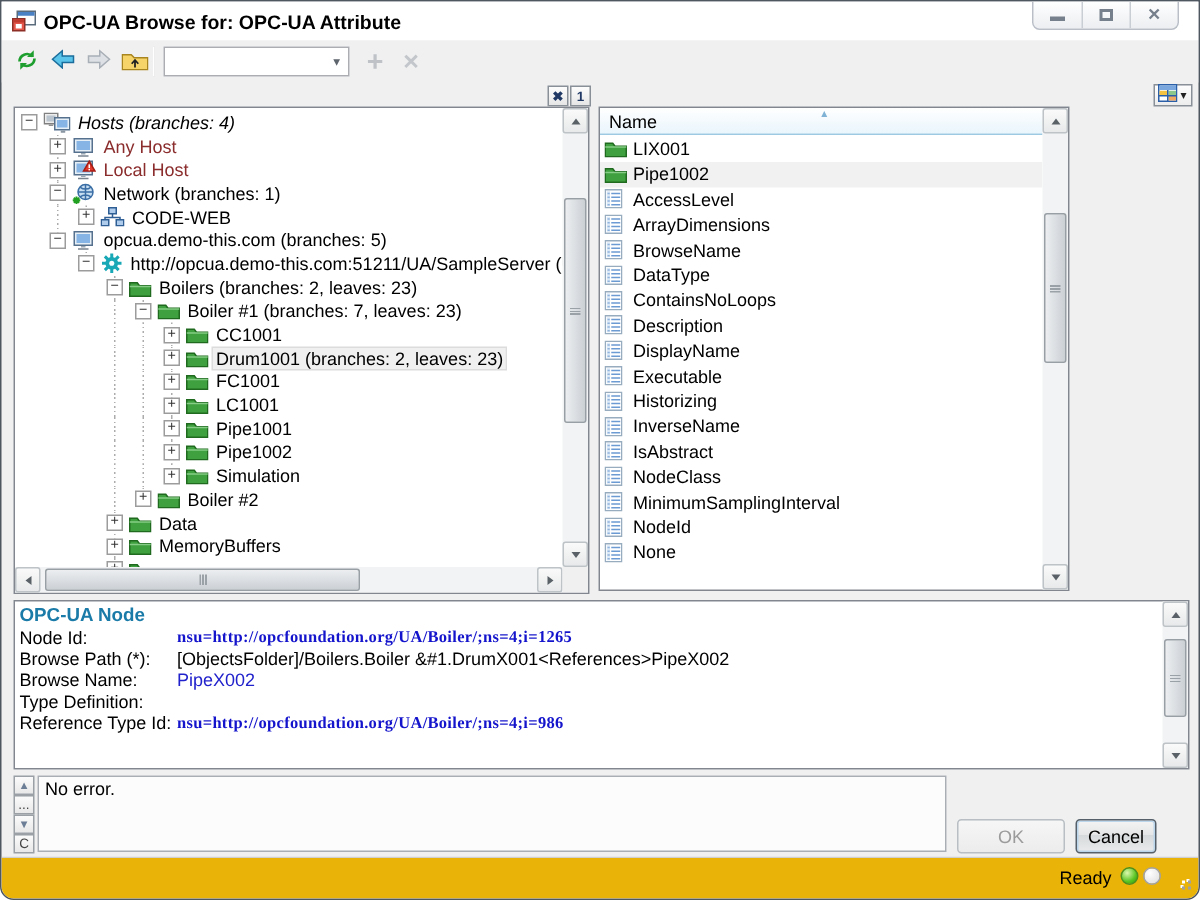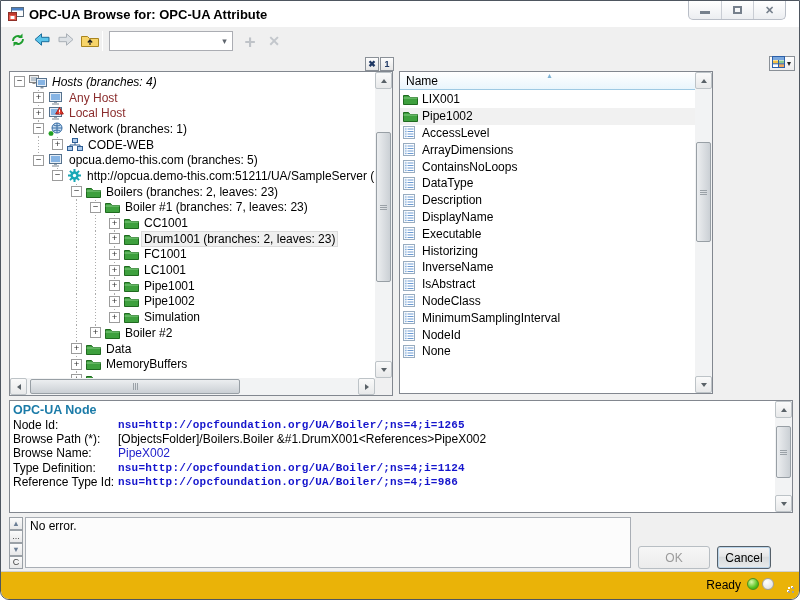--- a/index.html
+++ b/index.html
@@ -78,21 +78,21 @@
     border:1px solid #989FA5;border-radius:2px;display:flex;align-items:center;justify-content:center;}
   .sb-thumb.h{top:1px;bottom:1px;left:auto;right:auto;background:linear-gradient(to bottom,#ECEEF0,#CBD0D5);}
   .sgrip{width:7px;height:5px;background-image:repeating-linear-gradient(to bottom,#9AA1A7 0 1px,transparent 1px 2px);}
   .sgrip.h{width:5px;height:7px;background-image:repeating-linear-gradient(to right,#9AA1A7 0 1px,transparent 1px 2px);}
   
   .details-panel{position:absolute;left:8px;top:399px;width:784px;height:113px;background:#fff;border:1px solid #82878F;}
   .details-title{position:absolute;left:3px;top:2px;font-weight:bold;color:#1B7BA8;font-size:12.5px;}
   .details-rows{position:absolute;left:3px;top:17px;right:18px;bottom:1px;overflow:hidden;}
   .drow{height:14.2px;display:flex;white-space:nowrap;align-items:center;}
   .dlabel{flex:0 0 105px;}
-  .dval.mono{font-family:Liberation Mono, monospace;font-weight:bold;font-size:11px;color:#1414CC;letter-spacing:.2px;}
+  .dval.mono{font-family:Liberation Serif, serif;font-weight:bold;font-size:11px;color:#1414CC;letter-spacing:.2px;}
   .dval.blue{color:#2222CC;}
   .dval.plain{color:#000;}
   
   .error-col{position:absolute;left:8px;top:516px;width:15px;}
   .err-btn{width:14px;height:13px;border:1px solid #9AA0A6;background:linear-gradient(#FBFBFB,#E8E8E9);
     font-size:7.5px;line-height:11px;text-align:center;color:#6B7E95;}
   .err-btn.dark{color:#444;font-size:9px;}
   .error-panel{position:absolute;left:24px;top:516px;width:606px;height:51px;background:#FCFCFC;
     border:1px solid #A9AEB5;padding:1px 4px;}
   
@@ -541,36 +541,51 @@
               <rect x="0.5" y="0.5" width="11" height="12" fill="#fff" stroke="#98ACC0"></rect>
               <rect x="1.5" y="1.5" width="2.2" height="10" fill="#DCE9F6"></rect>
               <g stroke="#6C9BD3">
                 <path d="M4.5 3h6M4.5 5.5h6M4.5 8h6M4.5 10.5h6"></path>
               </g>
               <g stroke="#8FB3DD">
                 <path d="M2 3h1.5M2 5.5h1.5M2 8h1.5M2 10.5h1.5"></path>
               </g>
             </svg>
           </span>
+          <span class="llabel">BrowseName</span>
+        </div>
+        <div class="lrow">
+          <span class="licon">
+            <svg width="12" height="13" viewBox="0 0 12 13">
+              <rect x="0.5" y="0.5" width="11" height="12" fill="#fff" stroke="#98ACC0"></rect>
+              <rect x="1.5" y="1.5" width="2.2" height="10" fill="#DCE9F6"></rect>
+              <g stroke="#6C9BD3">
+                <path d="M4.5 3h6M4.5 5.5h6M4.5 8h6M4.5 10.5h6"></path>
+              </g>
+              <g stroke="#8FB3DD">
+                <path d="M2 3h1.5M2 5.5h1.5M2 8h1.5M2 10.5h1.5"></path>
+              </g>
+            </svg>
+          </span>
+          <span class="llabel">DataType</span>
+        </div>
+        <div class="lrow">
+          <span class="licon">
+            <svg width="12" height="13" viewBox="0 0 12 13">
+              <rect x="0.5" y="0.5" width="11" height="12" fill="#fff" stroke="#98ACC0"></rect>
+              <rect x="1.5" y="1.5" width="2.2" height="10" fill="#DCE9F6"></rect>
+              <g stroke="#6C9BD3">
+                <path d="M4.5 3h6M4.5 5.5h6M4.5 8h6M4.5 10.5h6"></path>
+              </g>
+              <g stroke="#8FB3DD">
+                <path d="M2 3h1.5M2 5.5h1.5M2 8h1.5M2 10.5h1.5"></path>
+              </g>
+            </svg>
+          </span>
           <span class="llabel">ContainsNoLoops</span>
-        </div>
-        <div class="lrow">
-          <span class="licon">
-            <svg width="12" height="13" viewBox="0 0 12 13">
-              <rect x="0.5" y="0.5" width="11" height="12" fill="#fff" stroke="#98ACC0"></rect>
-              <rect x="1.5" y="1.5" width="2.2" height="10" fill="#DCE9F6"></rect>
-              <g stroke="#6C9BD3">
-                <path d="M4.5 3h6M4.5 5.5h6M4.5 8h6M4.5 10.5h6"></path>
-              </g>
-              <g stroke="#8FB3DD">
-                <path d="M2 3h1.5M2 5.5h1.5M2 8h1.5M2 10.5h1.5"></path>
-              </g>
-            </svg>
-          </span>
-          <span class="llabel">DataType</span>
         </div>
         <div class="lrow">
           <span class="licon">
             <svg width="12" height="13" viewBox="0 0 12 13">
               <rect x="0.5" y="0.5" width="11" height="12" fill="#fff" stroke="#98ACC0"></rect>
               <rect x="1.5" y="1.5" width="2.2" height="10" fill="#DCE9F6"></rect>
               <g stroke="#6C9BD3">
                 <path d="M4.5 3h6M4.5 5.5h6M4.5 8h6M4.5 10.5h6"></path>
               </g>
               <g stroke="#8FB3DD">
@@ -739,21 +754,20 @@
         <div class="drow">
           <span class="dlabel">Browse Path (*):</span>
           <span class="dval plain">[ObjectsFolder]/Boilers.Boiler &amp;#1.DrumX001&lt;References&gt;PipeX002</span>
         </div>
         <div class="drow">
           <span class="dlabel">Browse Name:</span>
           <span class="dval blue">PipeX002</span>
         </div>
         <div class="drow">
           <span class="dlabel">Type Definition:</span>
-          <span class="dval mono">nsu=http://opcfoundation.org/UA/Boiler/;ns=4;i=1124</span>
         </div>
         <div class="drow">
           <span class="dlabel">Reference Type Id:</span>
           <span class="dval mono">nsu=http://opcfoundation.org/UA/Boiler/;ns=4;i=986</span>
         </div>
       </div>
     <div class="sb-v">
       <div class="sb-btn t">
           <i class="tri up"></i>
         </div>

